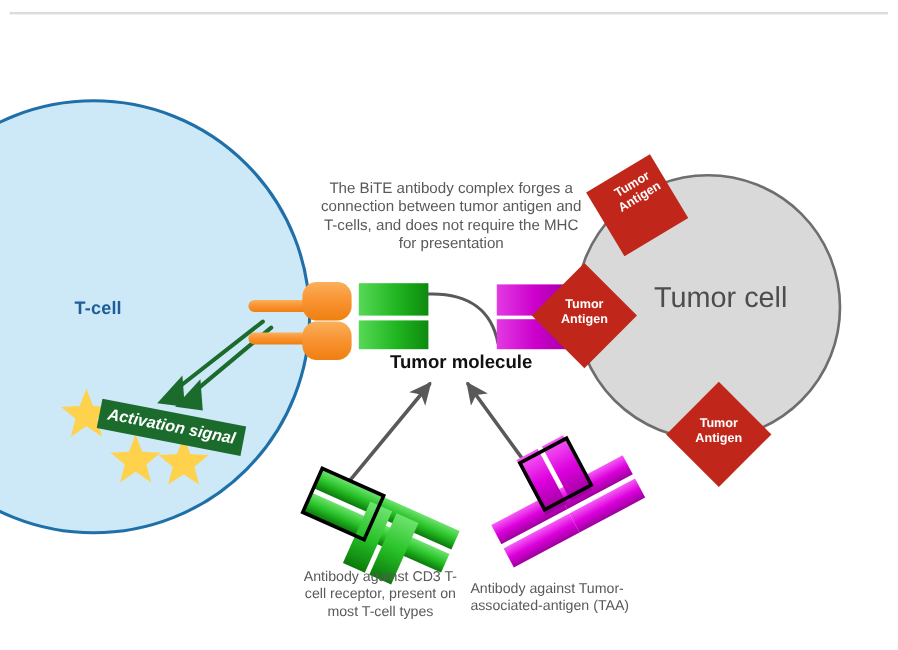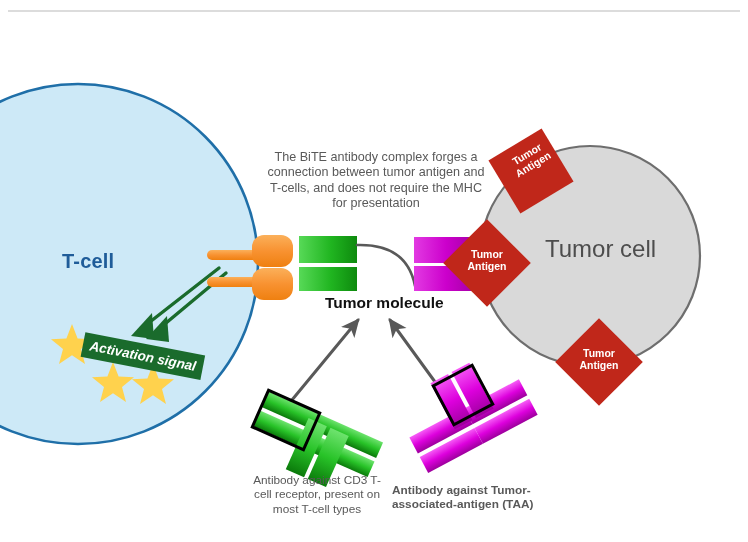--- a/index.html
+++ b/index.html
@@ -36,21 +36,21 @@
     left: 8px;
     top: 10px;
     width: 732px;
     height: 2px;
     background: #dcdcdc;
   }
   
   #tcell-label {
     left: 62px;
     top: 249px;
-    font-size: 20px;
+    font-size: 15px;
     font-weight: 700;
     color: #1f5c99;
     letter-spacing: 0.2px;
   }
   
   #activation-banner {
     position: absolute;
     left: 83px;
     top: 332px;
     padding: 3px 7px 4px 7px;
@@ -124,21 +124,20 @@
     margin-left: 15px;
   }
   #caption-taa {
     left: 392px;
     top: 483px;
     width: 160px;
     font-size: 11.8px;
     color: #595959;
     text-align: left;
     white-space: normal;
-    font-weight: bold;
   }
 </style>
 </head>
 <body>
 
 <div id="canvas">
 
   <div id="top-rule"></div>
 
   <svg id="figure-svg" viewBox="0 0 748 542">

